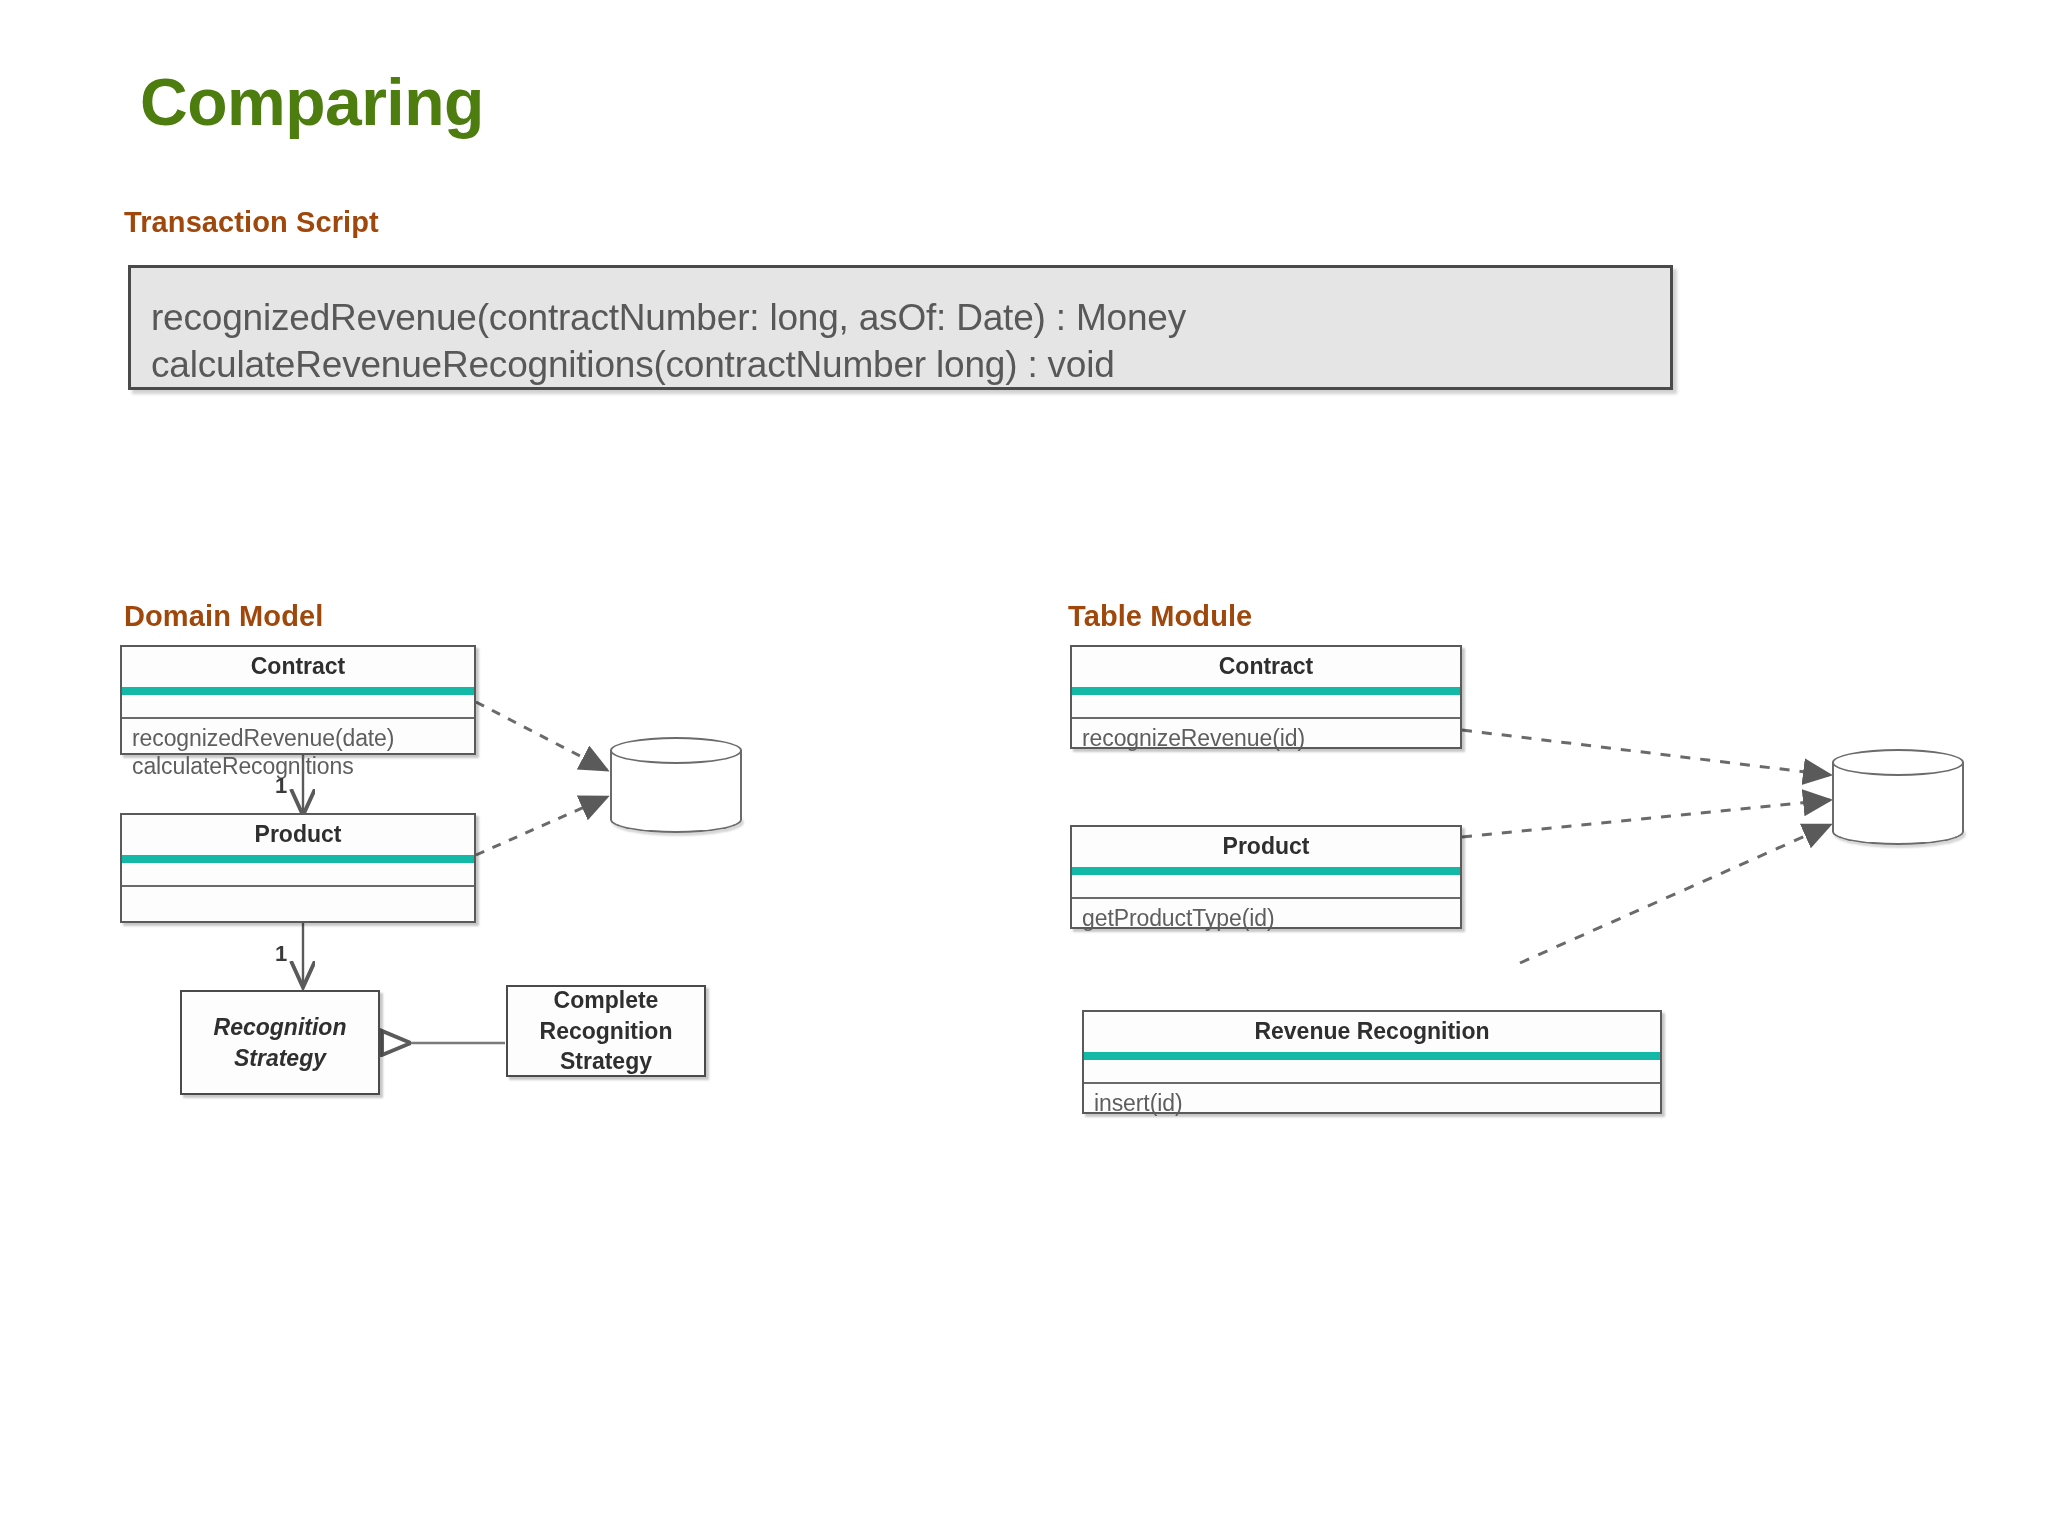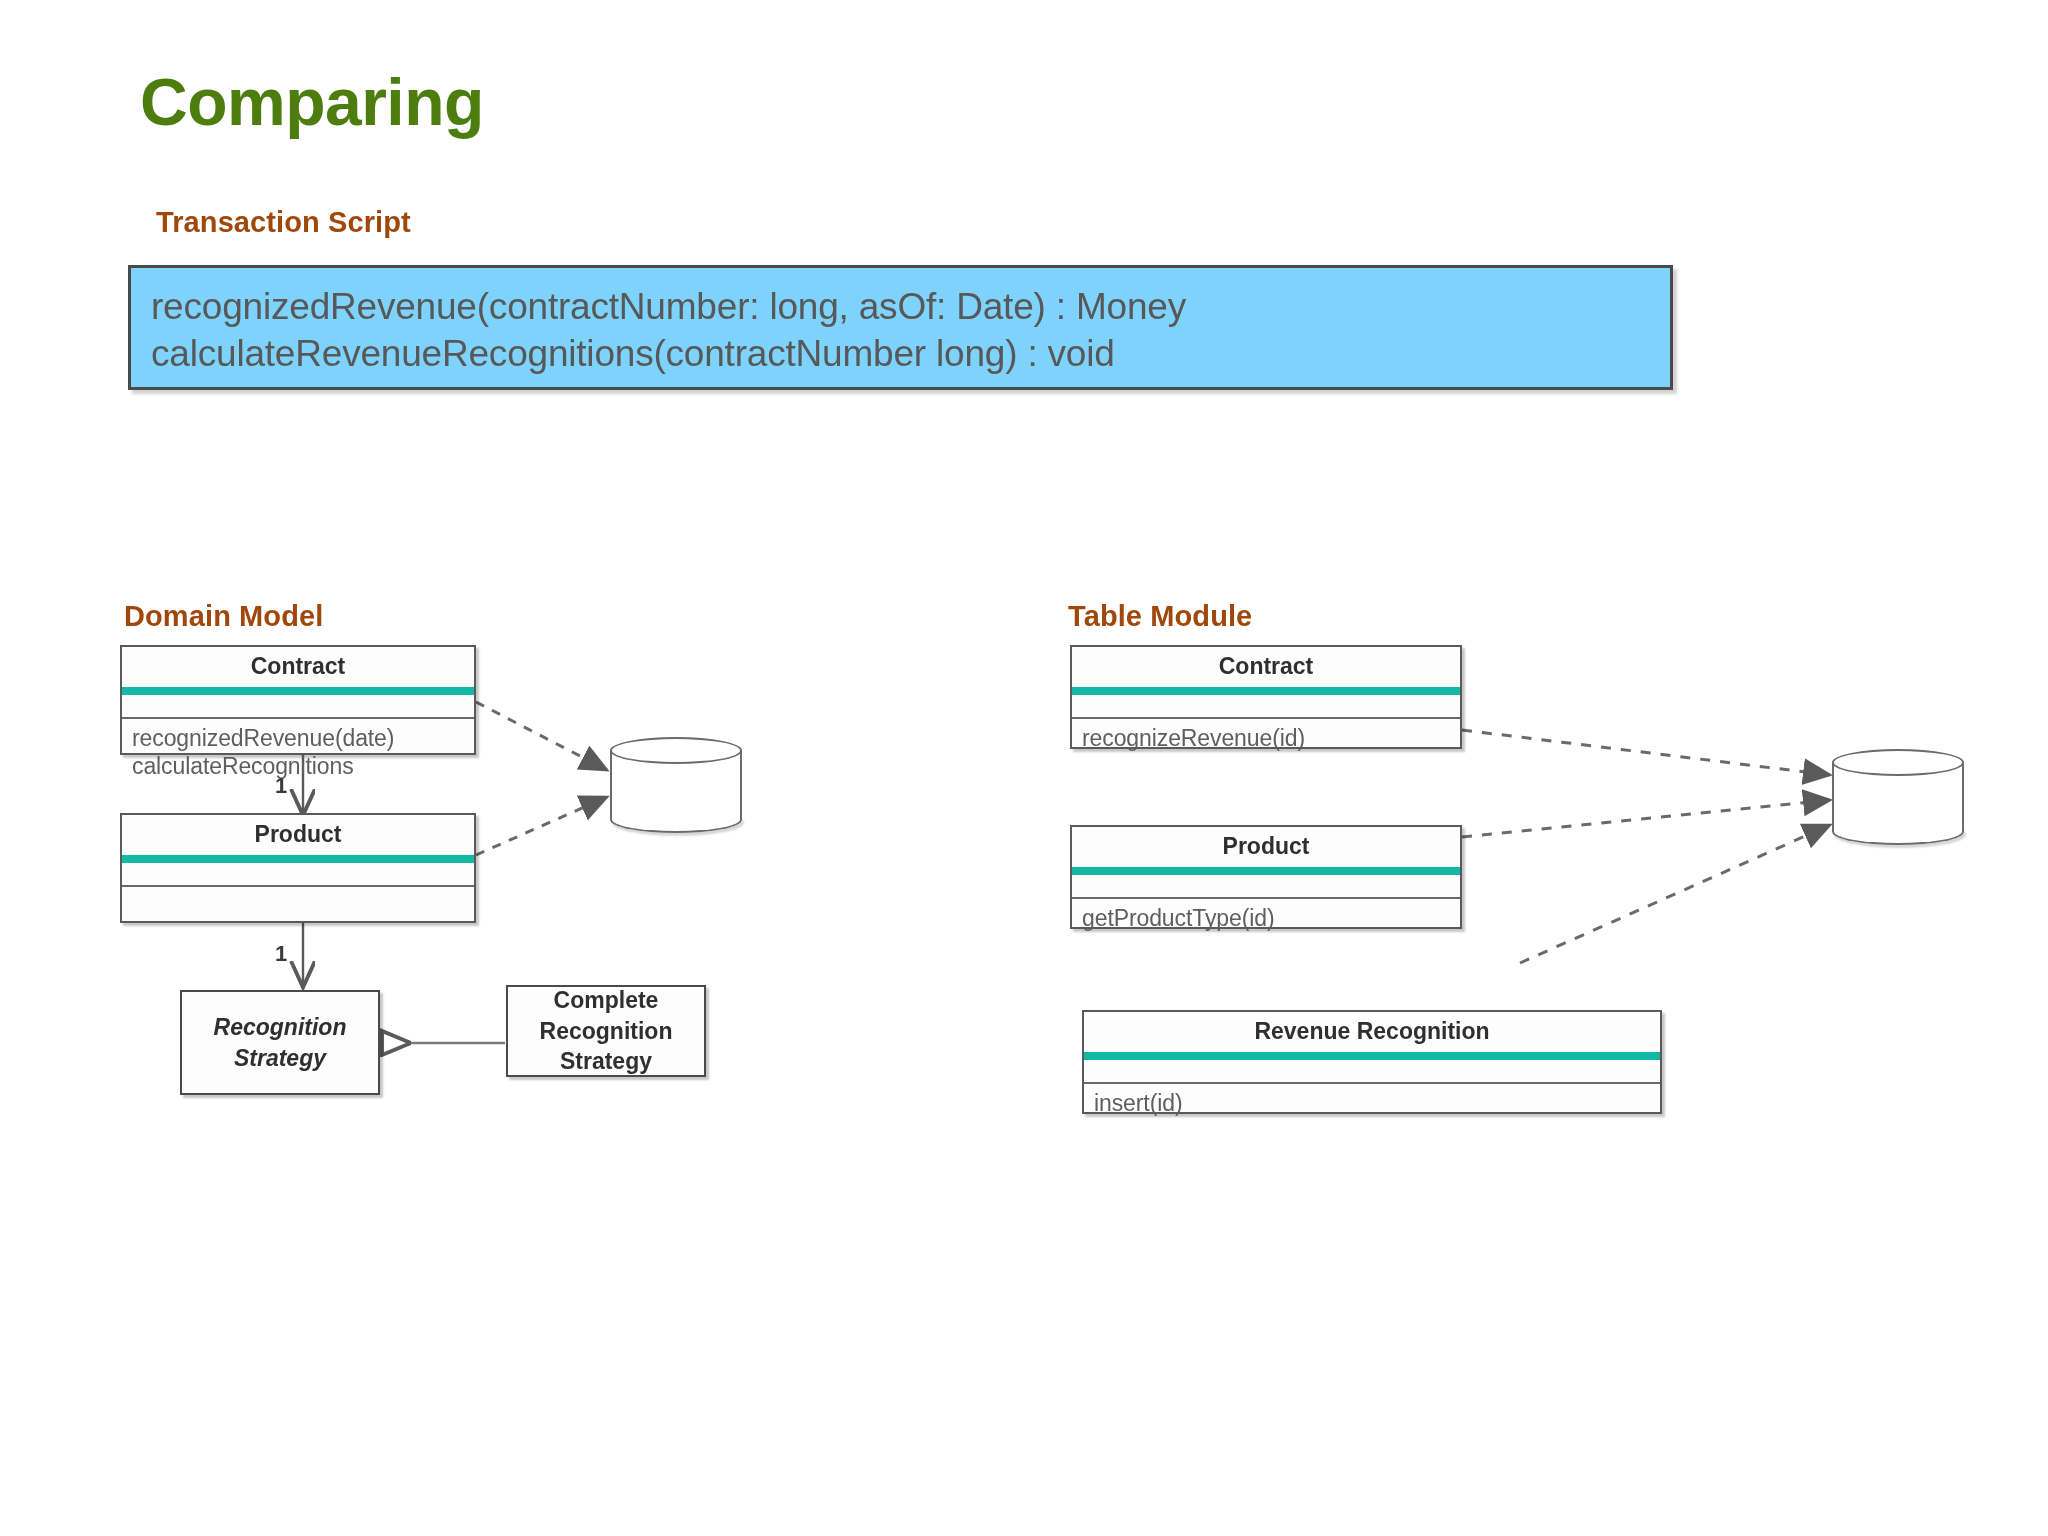--- a/index.html
+++ b/index.html
@@ -30,36 +30,36 @@
 
   
   .section-heading {
     position: absolute;
     font-size: 29px;
     font-weight: bold;
     color: #A0480C;
     white-space: nowrap;
     letter-spacing: 0.1px;
   }
-  #heading-transaction-script { left: 124px; top: 206px; margin-left: 32px; }
+  #heading-transaction-script { left: 124px; top: 206px; }
   #heading-domain-model       { left: 124px; top: 600px; }
   #heading-table-module       { left: 1068px; top: 600px; }
 
   
   #transaction-script-box {
     position: absolute;
     left: 128px;
     top: 265px;
     width: 1545px;
     height: 125px;
-    background: #7dd3fc;
+    background: #e5e5e5;
     border: 3px solid #4a4a4a;
     box-sizing: border-box;
     box-shadow: 4px 4px 3px rgba(0,0,0,0.18);
-    padding: 15px 0 0 20px;
+    padding: 26px 0 0 20px;
   }
   #transaction-script-box .sig-line {
     font-size: 37px;
     color: #585858;
     line-height: 1.28;
     white-space: nowrap;
     letter-spacing: -0.2px;
   }
 
   

